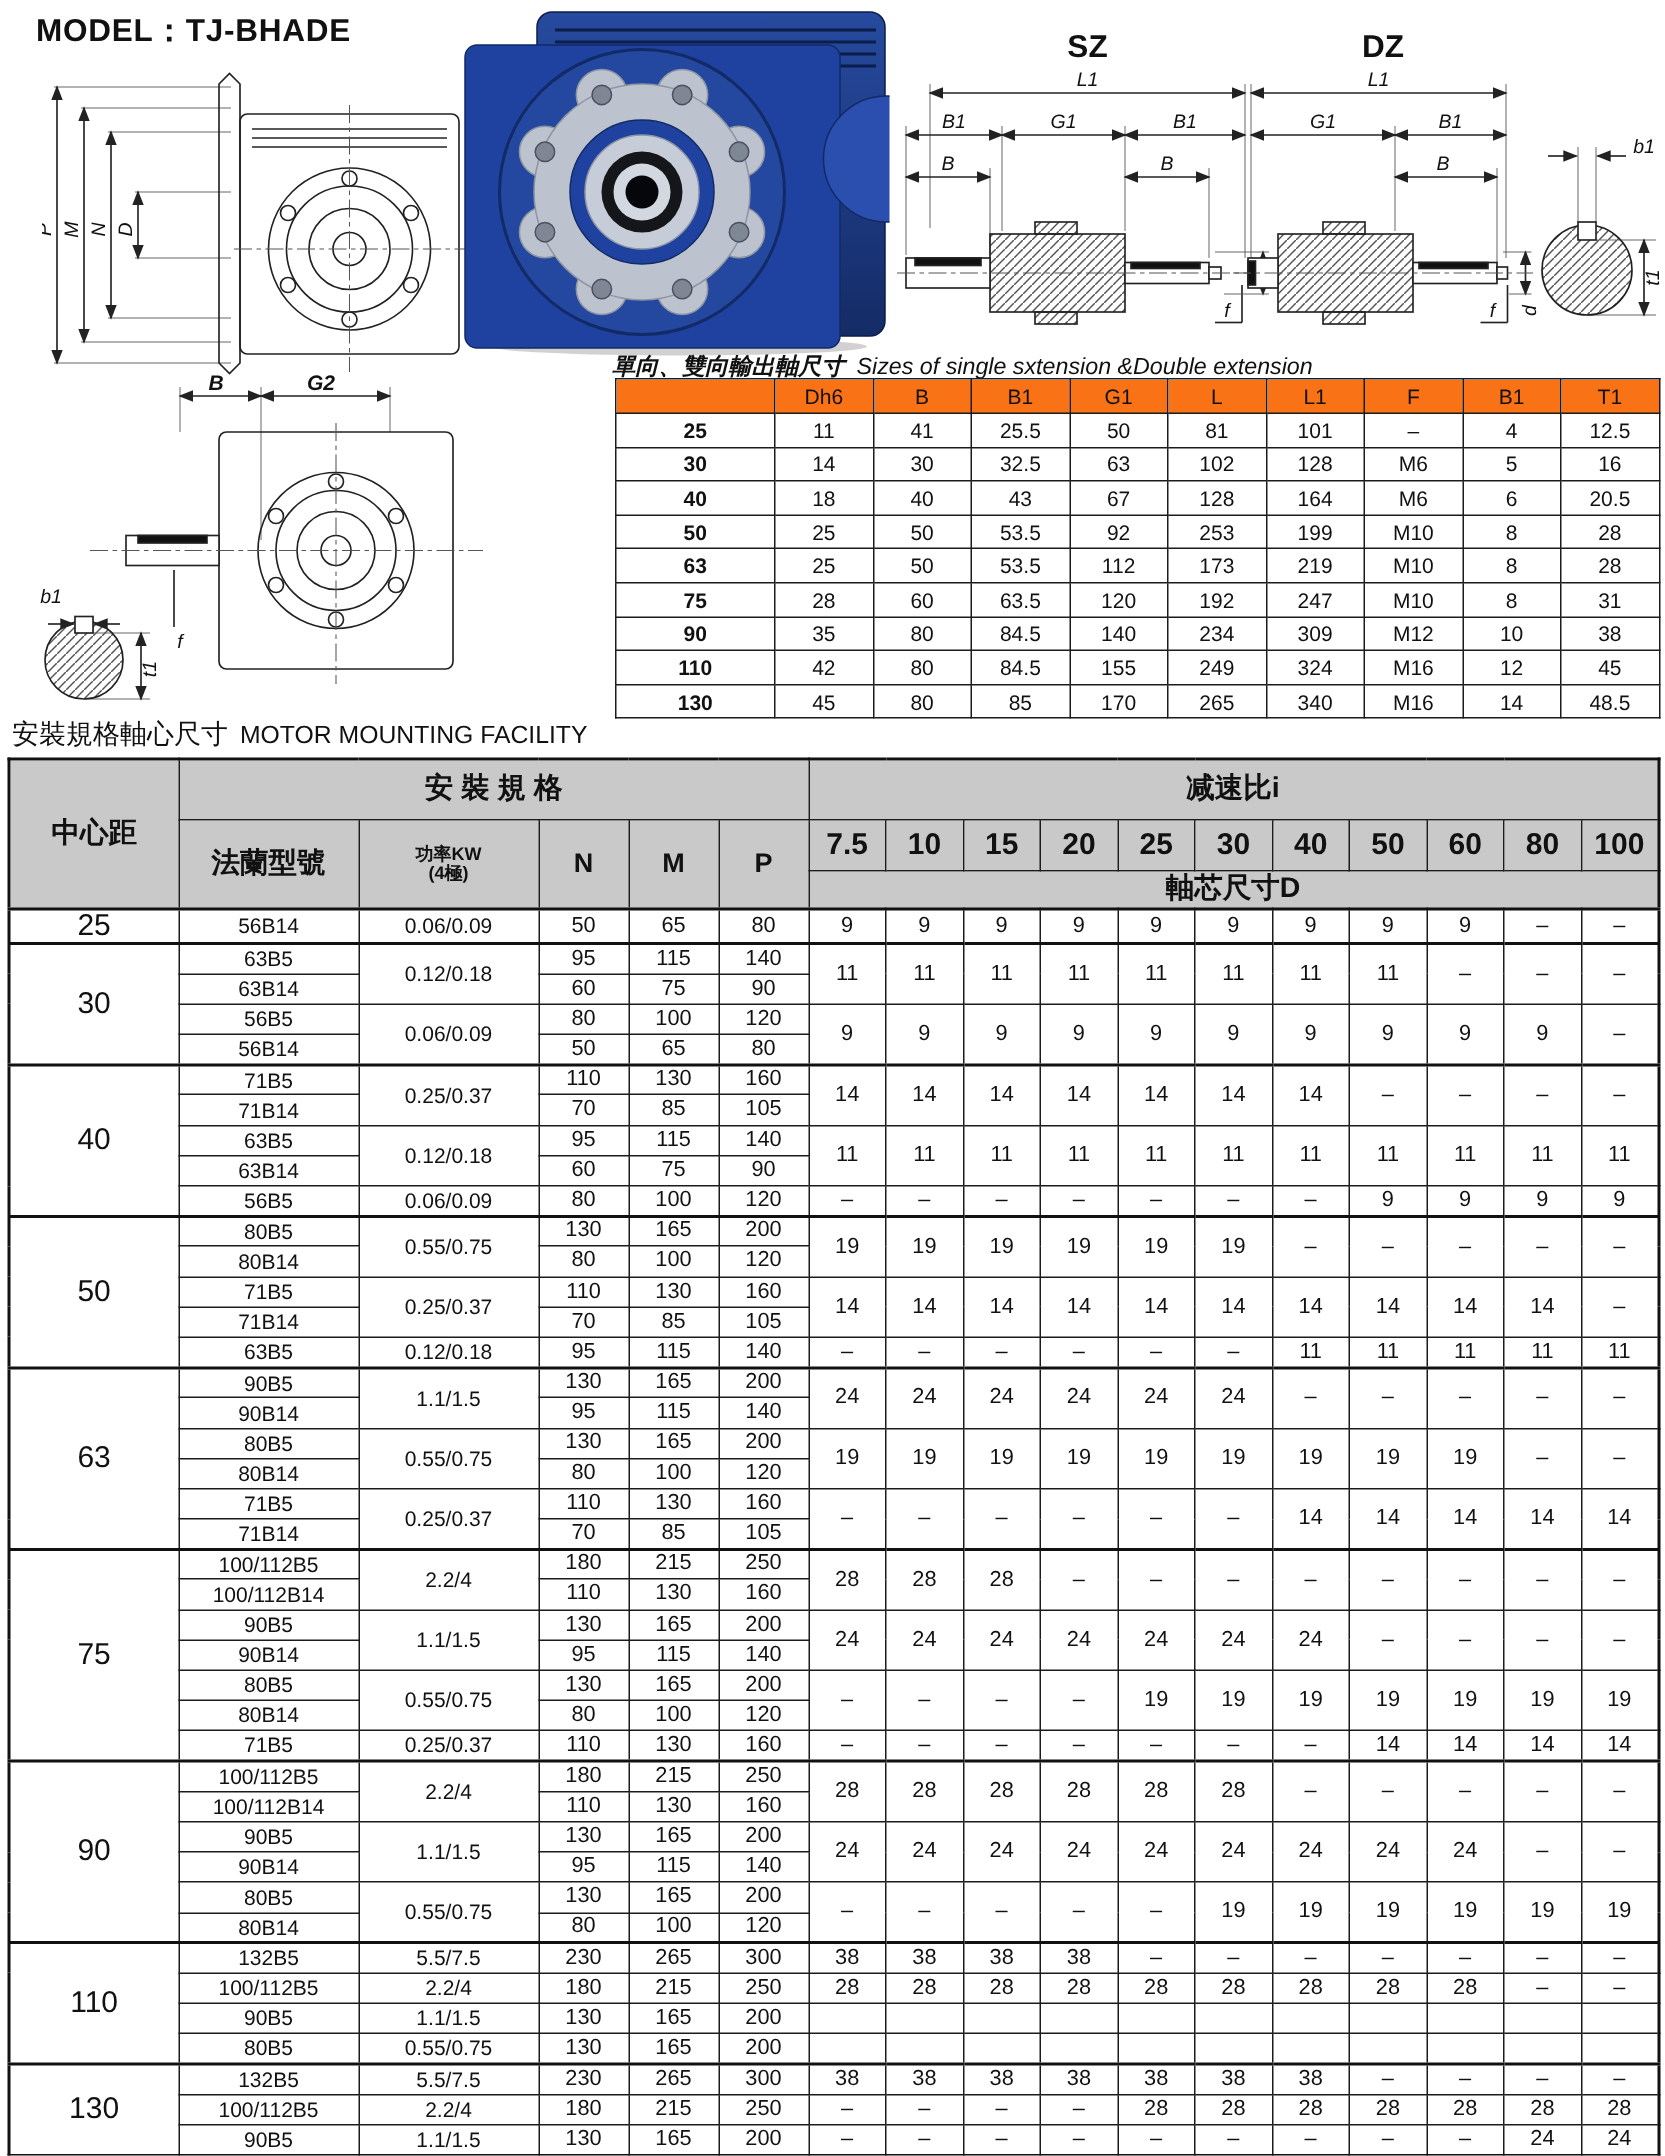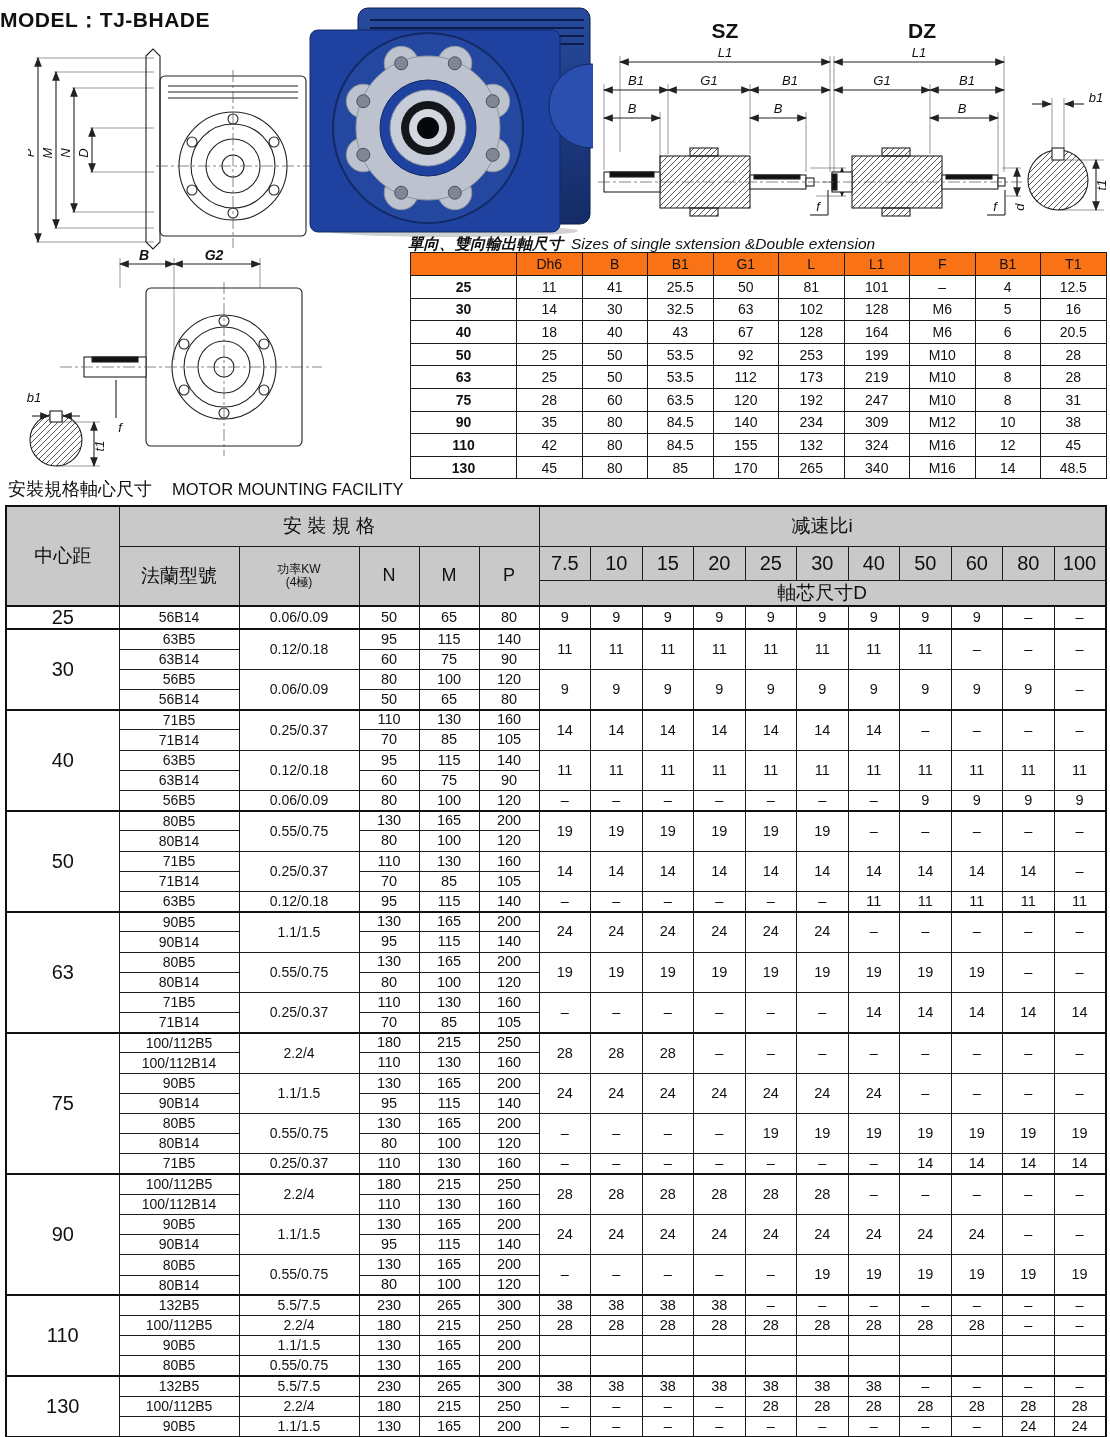--- a/index.html
+++ b/index.html
@@ -1,38 +1,38 @@
 <!DOCTYPE html>
 <html><head>
 <meta charset="utf-8">
 <style>
   html,body{margin:0;padding:0}
   body{width:1110px;height:1437px;position:relative;background:#fff;overflow:hidden;
        font-family:"Liberation Sans","DejaVu Sans",sans-serif;color:#111}
   .abs{position:absolute}
-  .title{left:0;top:6px;font-size:21px;font-weight:bold;letter-spacing:.5px}
+  .title{left:24px;top:6px;font-size:21px;font-weight:bold;letter-spacing:.5px}
   .caption{left:408px;top:234px;font-style:italic;font-size:15.5px;white-space:nowrap}
   .caption .cap-cn{font-weight:bold;margin-right:8px}
   .sec-head{left:8px;top:477px;font-size:18px;white-space:nowrap}
-  .sec-head .sh-en{font-size:16.5px;margin-left:20px}
+  .sec-head .sh-en{font-size:16.5px;margin-left:8px}
 
   
   .st{position:absolute;left:410px;top:252px;width:696px;border-collapse:collapse;
       table-layout:fixed;border:1.5px solid #111}
   .st th,.st td{border:1px solid #1b1b1b;text-align:center;vertical-align:middle;
       padding:0;font-size:14px;height:21.6px;line-height:1;overflow:hidden}
   .st th{background:#f97316;font-weight:normal;height:22px}
   .st td.model{font-weight:bold}
 
   
   .mt{position:absolute;left:5px;top:505px;width:1100px;border-collapse:collapse;
       table-layout:fixed;border:2.5px solid #111}
   .mt th,.mt td{border:1px solid #1b1b1b;text-align:center;vertical-align:middle;
       padding:0;overflow:hidden;line-height:1.05}
-  .mt thead th{background:#c9c9c9;font-weight:normal}
+  .mt thead th{background:#c9c9c9;font-weight:bold}
   .mt thead tr:nth-child(1){height:40px}
   .mt thead tr:nth-child(2){height:34px}
   .mt thead tr:nth-child(3){height:26px}
   .mt thead .deep,.mt thead tr:nth-child(3) th{border-bottom:2.5px solid #111}
   .mt tbody tr{height:20.2px}
   .cn-big{font-size:19px}
   .ratio-th{font-size:20px}
   .nmp-th{font-size:18px}
   .power-th{font-size:12px}
   .cdist{font-size:20px}
@@ -446,21 +446,21 @@
         <td>M12</td>
         <td>10</td>
         <td>38</td>
       </tr>
       <tr>
         <td class="model">110</td>
         <td>42</td>
         <td>80</td>
         <td>84.5</td>
         <td>155</td>
-        <td>132</td>
+        <td>249</td>
         <td>324</td>
         <td>M16</td>
         <td>12</td>
         <td>45</td>
       </tr>
       <tr>
         <td class="model">130</td>
         <td>45</td>
         <td>80</td>
         <td>85</td>

